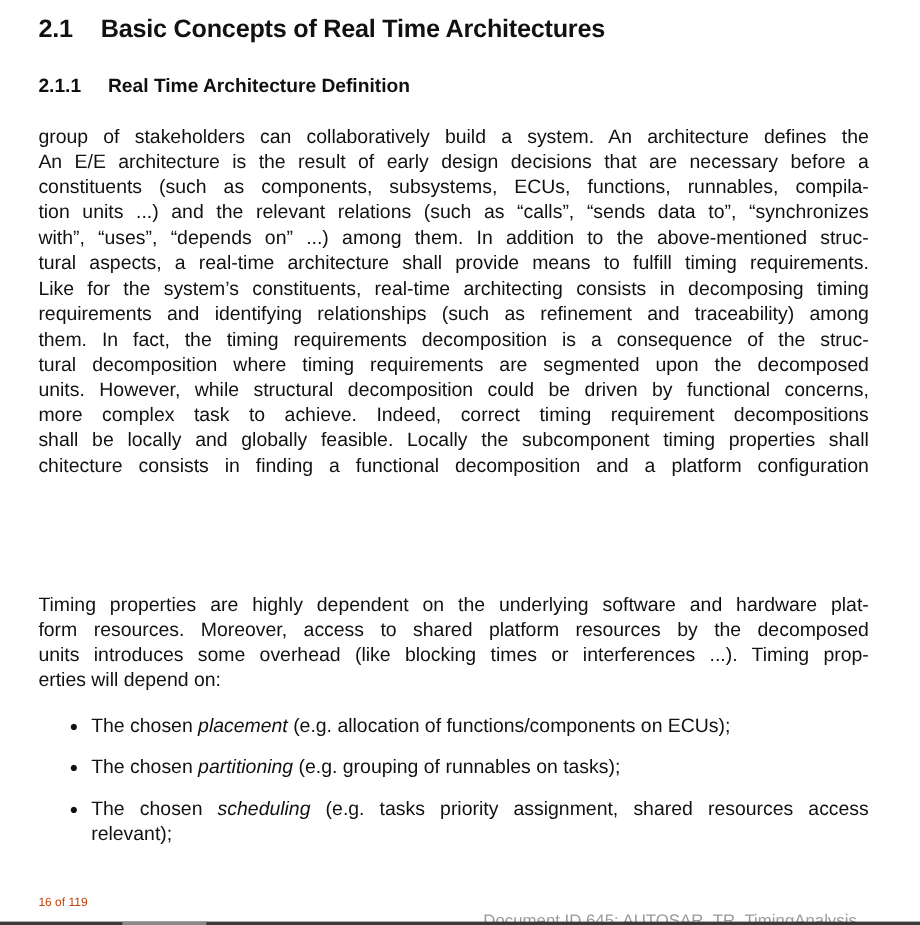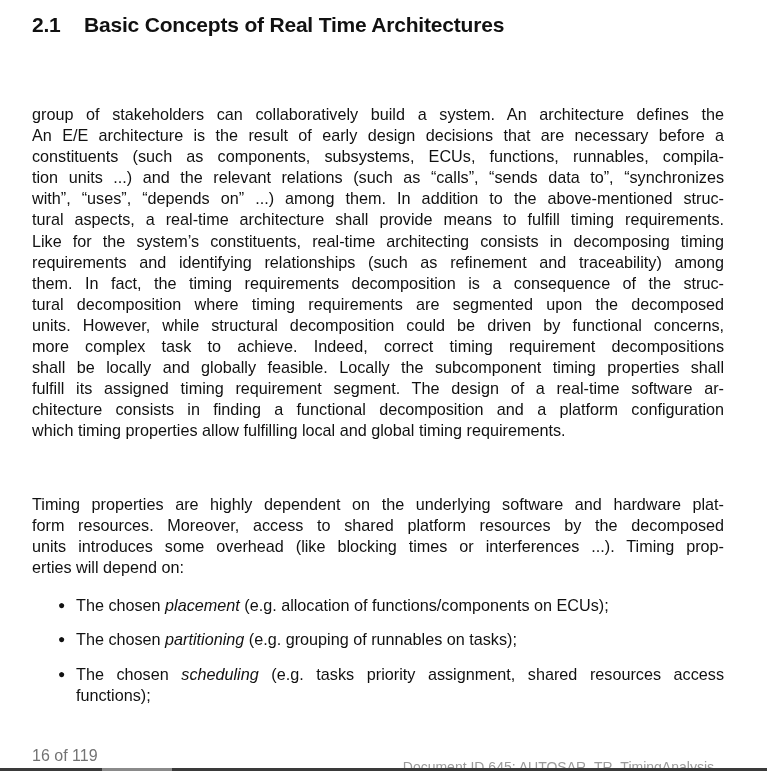--- a/index.html
+++ b/index.html
@@ -32,57 +32,58 @@
   .item { position: absolute; left: 0; width: 666px; }
   .item .bullet { position: absolute; left: 0; top: 0; font-size: 12px; }
   .item .text { position: absolute; left: 18px; width: 648px; }
   .item .text .line { display:block; height:21.1px; white-space: nowrap; }
   .item .text .line.just { text-align: justify; text-align-last: justify; }
   .i1 { top: 595px; }
   .i2 { top: 629px; }
   .i3 { top: 664px; }
   em { font-style: italic; }
   .footer-left {
-    position: absolute; left: 32px; top: 747px; font-size: 16px; color: #737373;
+    position: absolute; left: 32px; top: 747px; font-size: 10px; color: #c2410c;
   }
   .footer-right {
     position: absolute; right: 43px; top: 747px; font-size: 14px; color: #9a9a9a; white-space: nowrap; margin-top: 12px;
   }
   .bottom-bar {
     position: absolute; left: 0; top: 768px; width: 767px; height: 3px; background: #3a3a3a;
   }
   .bottom-bar .seg { position: absolute; left: 102px; width: 70px; height: 3px; background: #8a8a8a; top: 0; }
 </style>
 </head>
 <body>
 
 <div class="page">
 
   <div class="h1">
     <span class="num">2.1</span><span>Basic Concepts of Real Time Architectures</span>
   </div>
 
+  <div class="h2">
+    <span class="num">2.1.1</span><span>Real Time Architecture Definition</span>
+  </div>
 
   <div class="para p1">
     <span class="line">group of stakeholders can collaboratively build a system.  An architecture defines the</span>
     <span class="line">An E/E architecture is the result of early design decisions that are necessary before a</span>
     <span class="line">constituents (such as components, subsystems, ECUs, functions, runnables, compila-</span>
     <span class="line">tion units ...) and the relevant relations (such as “calls”, “sends data to”, “synchronizes</span>
     <span class="line">with”, “uses”, “depends on” ...) among them. In addition to the above-mentioned struc-</span>
     <span class="line">tural aspects, a real-time architecture shall provide means to fulfill timing requirements.</span>
     <span class="line">Like for the system’s constituents, real-time architecting consists in decomposing timing</span>
     <span class="line">requirements and identifying relationships (such as refinement and traceability) among</span>
     <span class="line">them.  In fact, the timing requirements decomposition is a consequence of the struc-</span>
     <span class="line">tural decomposition where timing requirements are segmented upon the decomposed</span>
     <span class="line">units. However, while structural decomposition could be driven by functional concerns,</span>
     <span class="line">more complex task to achieve.  Indeed, correct timing requirement decompositions</span>
     <span class="line">shall be locally and globally feasible. Locally the subcomponent timing properties shall</span>
-    <span class="line">fulfill its assigned timing requirement segment.  The design of a real-time software ar-</span>
     <span class="line">chitecture consists in finding a functional decomposition and a platform configuration</span>
-    <span class="line last">which timing properties allow fulfilling local and global timing requirements.</span>
   </div>
 
   <div class="para p2">
     <span class="line">Timing properties are highly dependent on the underlying software and hardware plat-</span>
     <span class="line">form resources.  Moreover, access to shared platform resources by the decomposed</span>
     <span class="line">units introduces some overhead (like blocking times or interferences ...).  Timing prop-</span>
     <span class="line last">erties will depend on:</span>
   </div>
 
   <div class="list">
@@ -95,21 +96,21 @@
     <div class="item i2">
       <span class="bullet">●</span>
       <div class="text">
         <span class="line"><span>The chosen </span><em>partitioning</em><span> (e.g. grouping of runnables on tasks);</span></span>
       </div>
     </div>
     <div class="item i3">
       <span class="bullet">●</span>
       <div class="text">
         <span class="line just"><span>The chosen </span><em>scheduling</em><span> (e.g. tasks priority assignment, shared resources access</span></span>
-        <span class="line">functions);</span>
+        <span class="line">relevant);</span>
       </div>
     </div>
   </div>
 
   <div class="footer-left">16 of 119</div>
   <div class="footer-right">Document ID 645: AUTOSAR_TR_TimingAnalysis</div>
 
   <div class="bottom-bar">
     <div class="seg"></div>
   </div>

